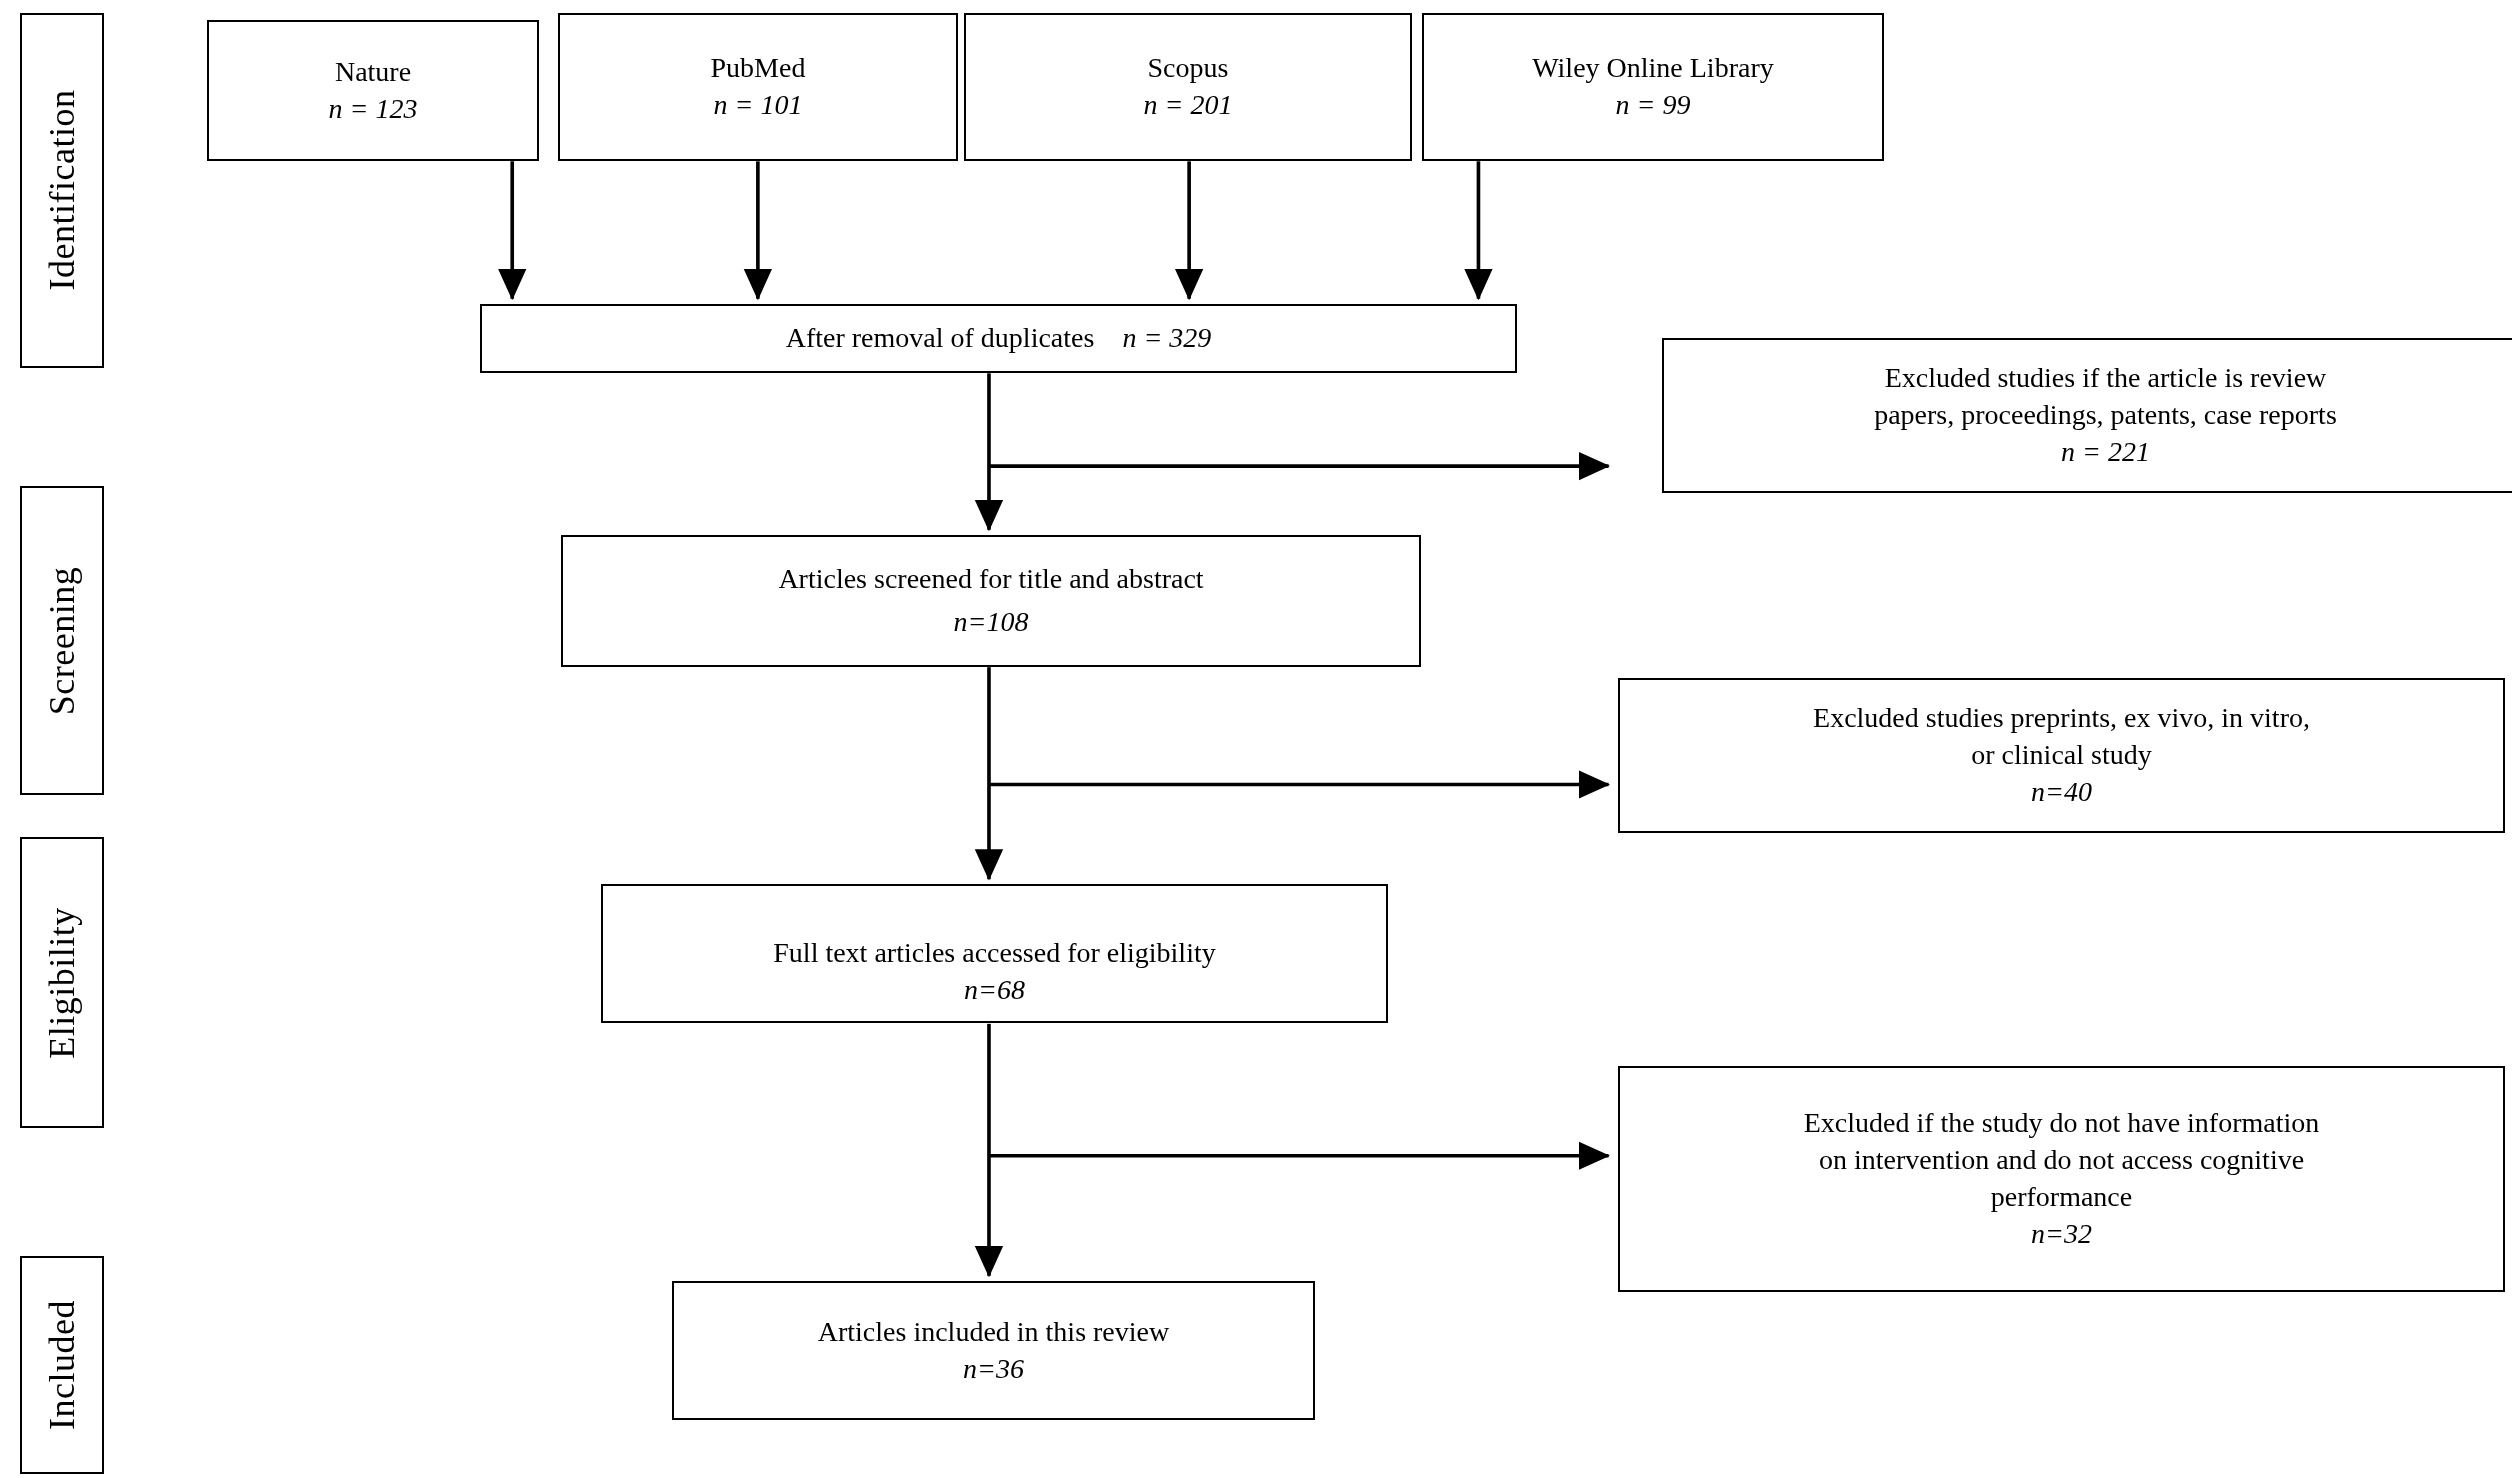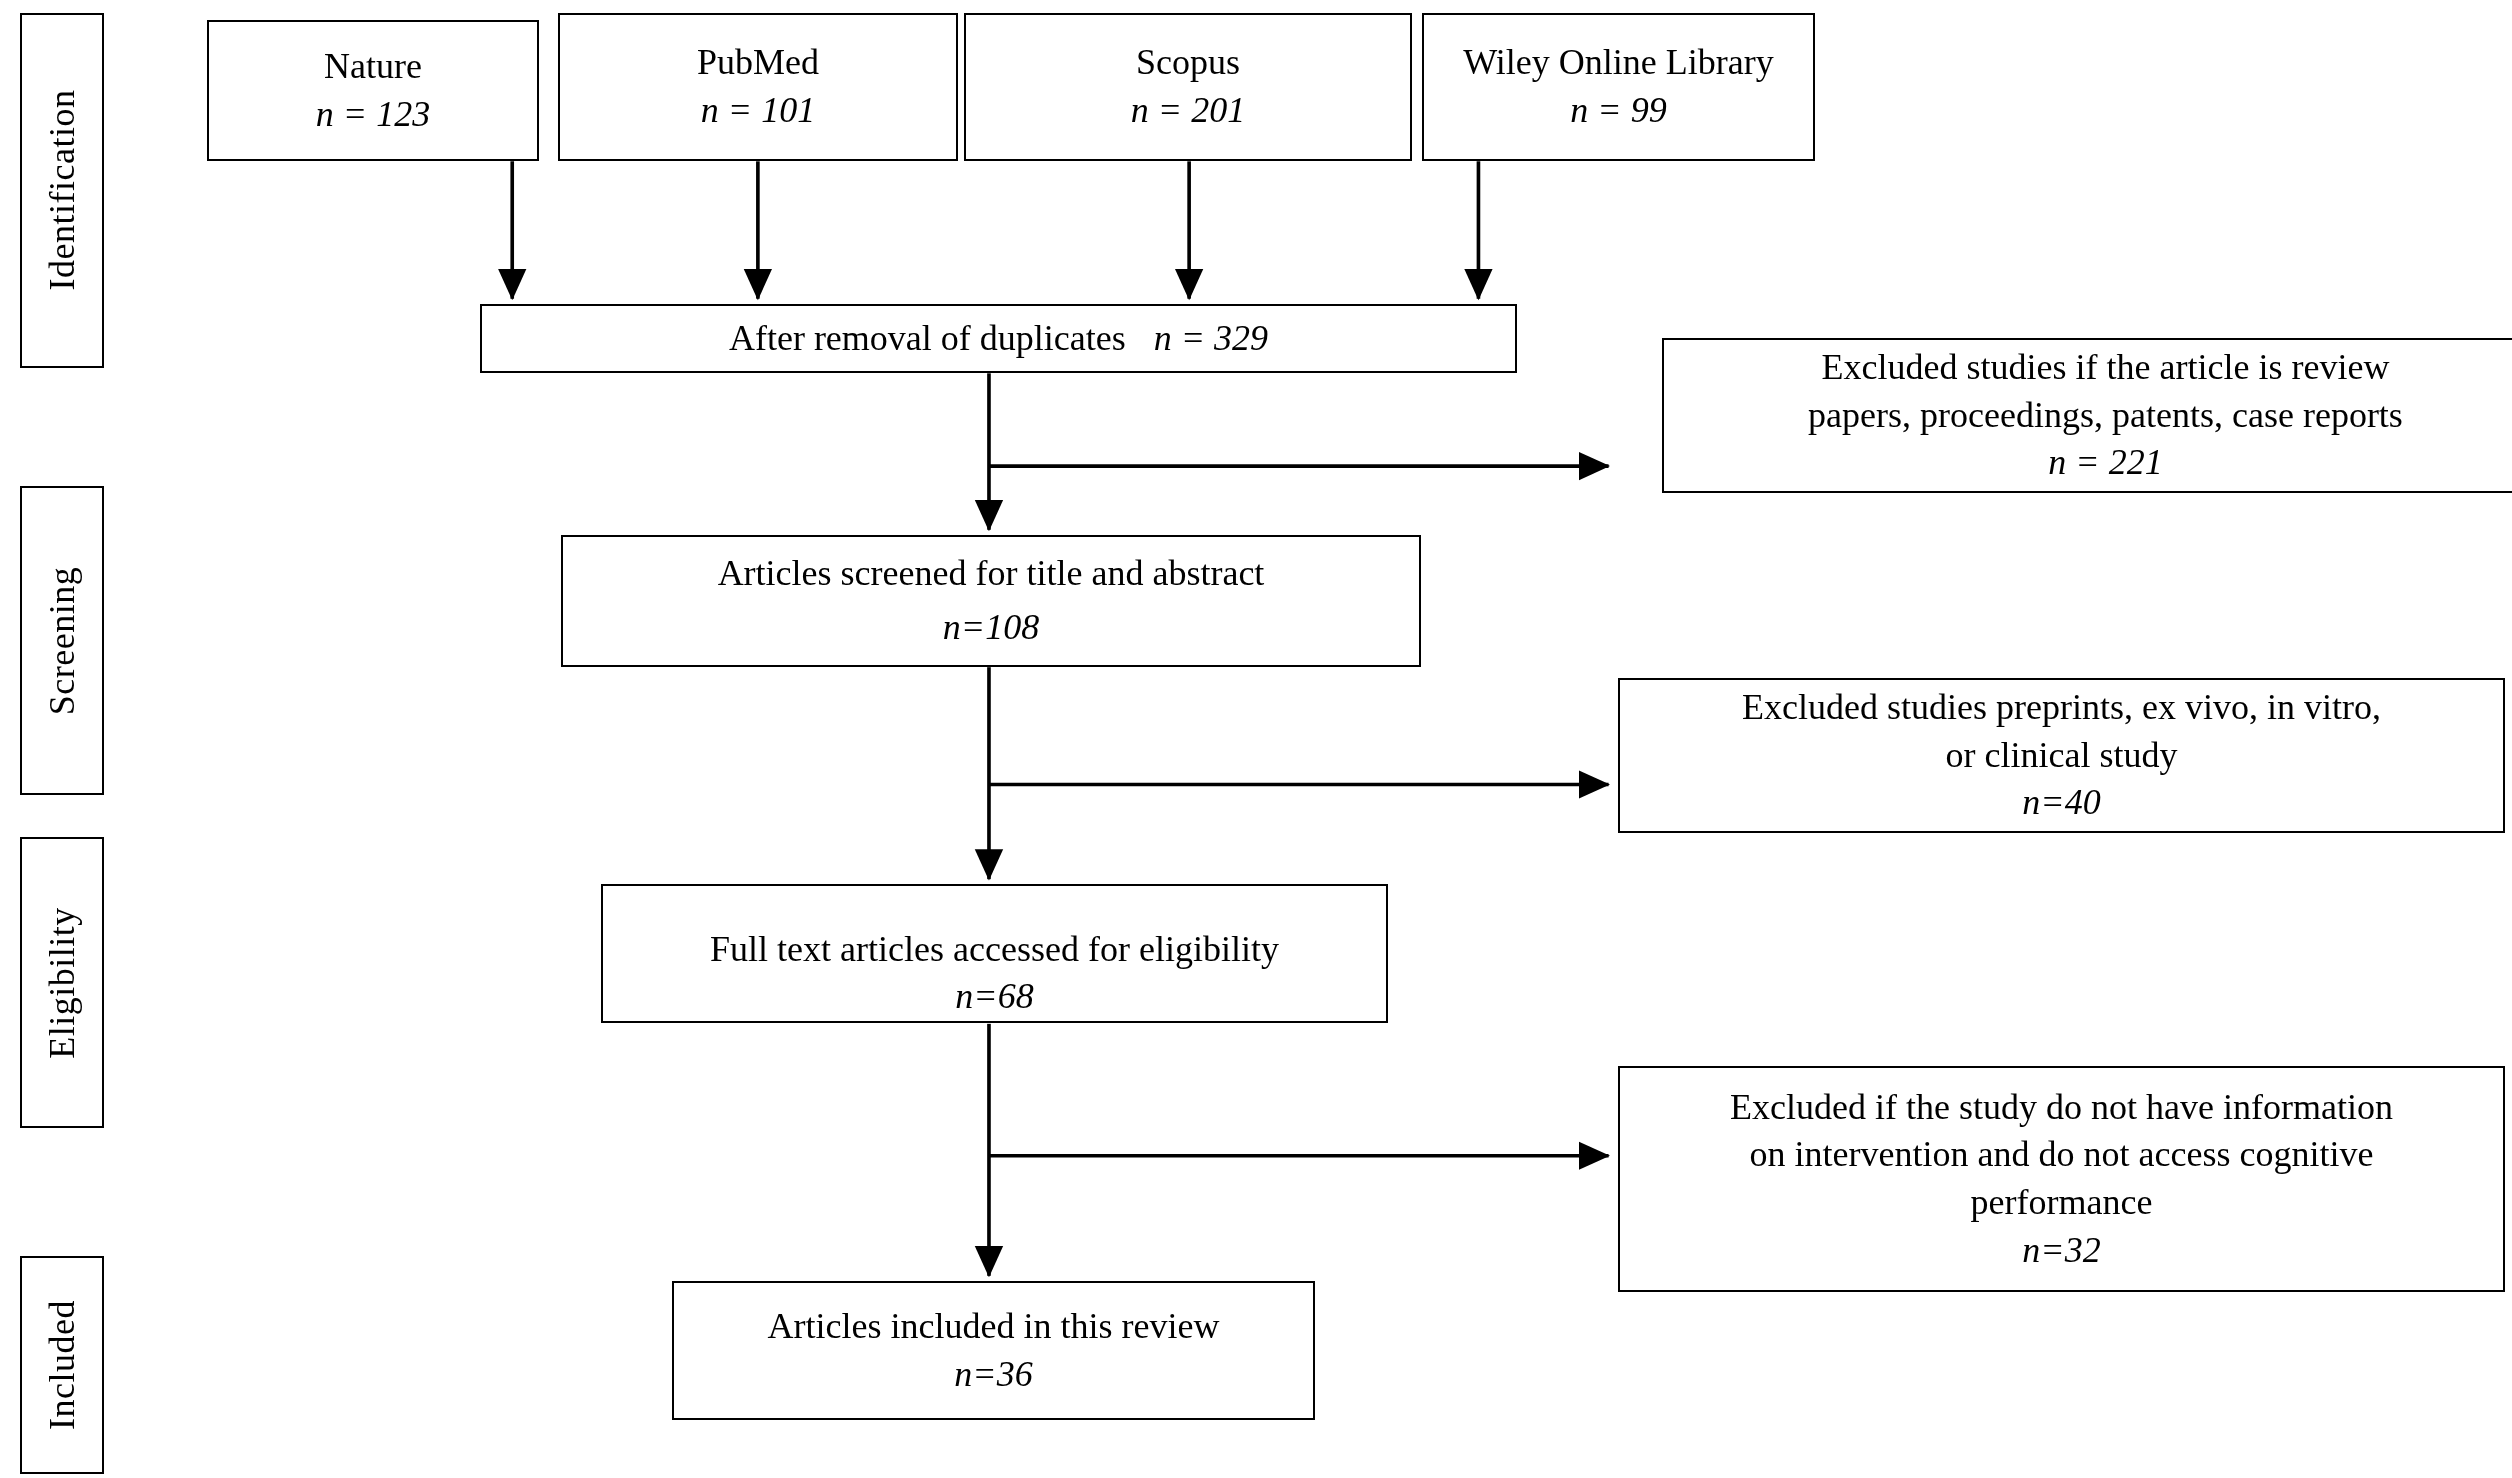--- a/index.html
+++ b/index.html
@@ -31,22 +31,22 @@
     position: absolute;
     box-sizing: border-box;
     background: #ffffff;
     border: 2.7px solid #000000;
     display: flex;
     flex-direction: column;
     align-items: center;
     justify-content: center;
     text-align: center;
     line-height: 1.32;
-    font-size: 36px;
-    padding: 0 9px;
+    font-size: 28px;
+    padding: 12px 9px;
   }
   .box .line {
     display: block;
     white-space: nowrap;
   }
   .ital { font-style: italic; }
 
   
   .stage {
     position: absolute;
@@ -67,21 +67,21 @@
 
   
   #stage-identification { left: 20px;  top: 12.7px;   width: 84px;  height: 355px; }
   #stage-screening      { left: 20px;  top: 486px;  width: 84px;  height: 309px; }
   #stage-eligibility    { left: 20px;  top: 837px;  width: 84px;  height: 291px; }
   #stage-included       { left: 20px;  top: 1256px; width: 84px;  height: 218px; }
 
   #src-nature  { left: 207px;  top: 20px; width: 332px; height: 141px; }
   #src-pubmed  { left: 558px;  top: 12.7px; width: 400px; height: 148px; }
   #src-scopus  { left: 964px; top: 12.7px; width: 448px; height: 148px; }
-  #src-wiley   { left: 1422px; top: 12.7px; width: 393px; height: 148px; }
+  #src-wiley   { left: 1422px; top: 12.7px; width: 462px; height: 148px; }
 
   #box-duplicates {
     left: 480px; top: 304px; width: 1037px; height: 69px;
     flex-direction: row;
     justify-content: center;
     gap: 28px;
   }
 
   #box-screened   { left: 561px; top: 535px;  width: 860px; height: 132px; gap: 6px; }
   #box-fulltext   { left: 601px; top: 884px;  width: 787px; height: 139px; justify-content: flex-end; }

